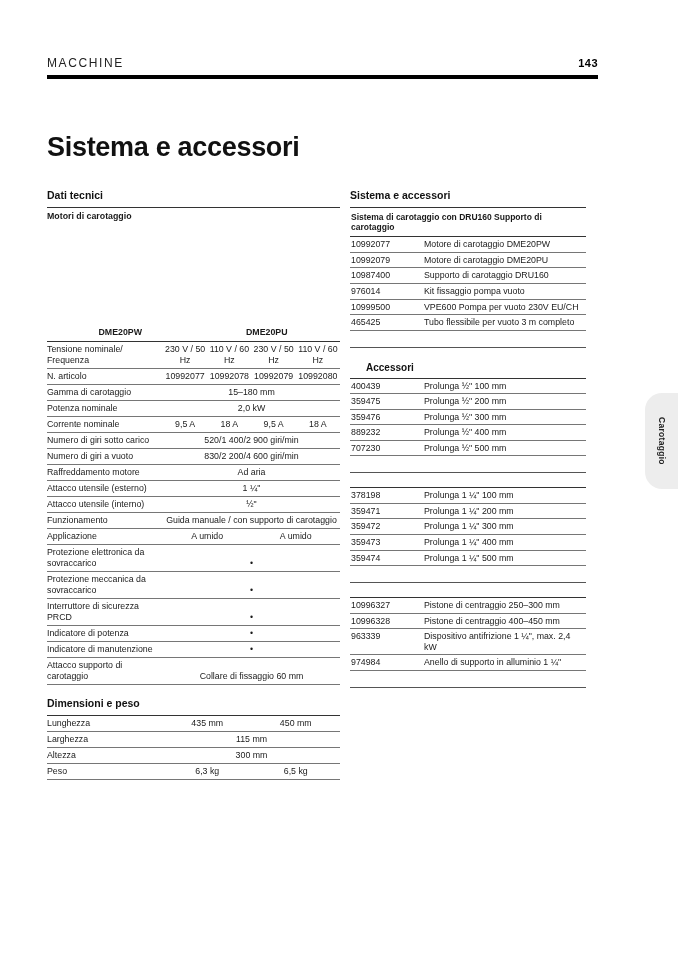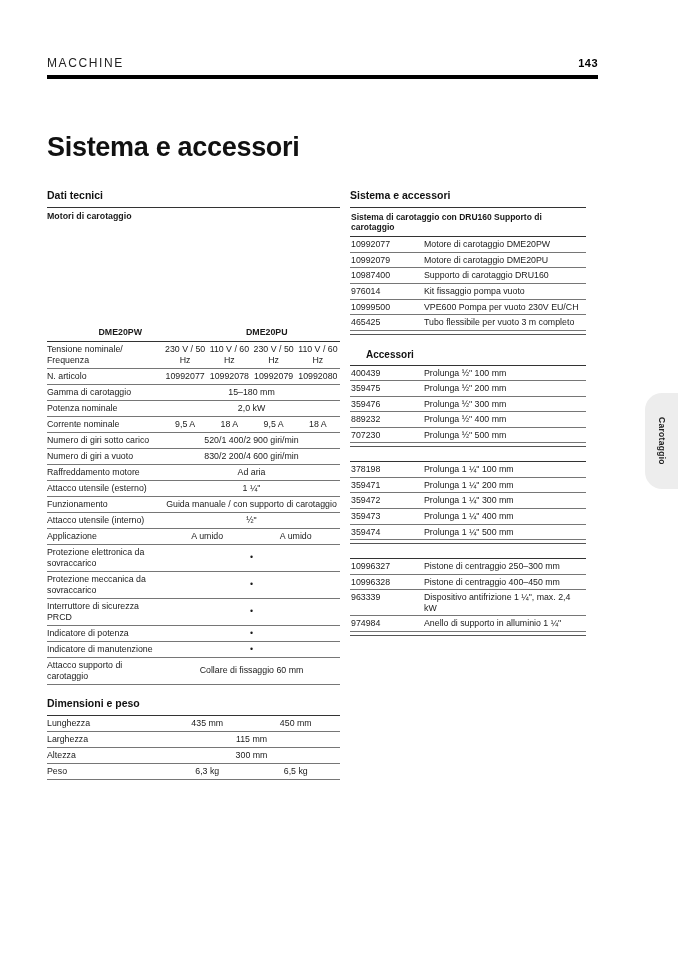--- a/index.html
+++ b/index.html
@@ -14,28 +14,28 @@
   .cols{display:flex;gap:10px;margin-top:26px;align-items:flex-start;}
   .col-left{width:293px;flex:0 0 293px;}
   .col-right{width:236px;flex:0 0 236px;}
   h2{font-size:10.5px;font-weight:bold;margin:0 0 6px 0;color:#111;}
   h3.subsec{font-size:10px;font-weight:bold;margin:10px 0 5px 16px;color:#111;}
   
   .spec{border-top:1px solid #333;font-size:8.8px;line-height:1.25;}
   .spec-head{display:flex;border-bottom:1px solid #333;padding:3px 0;font-weight:bold;flex-direction:column;}
   .srow{display:flex;border-bottom:1px solid #767676;padding:2px 0;}
   .lab{width:116px;flex:0 0 116px;padding-right:3px;box-sizing:border-box;}
-  .vals{flex:1;display:flex;flex-wrap:wrap;align-items:center;}
+  .vals{flex:1;display:flex;flex-wrap:wrap;align-items:flex-end;}
   .v{text-align:center;box-sizing:border-box;}
   .c4{width:25%;}
   .c2{width:50%;}
   .c1{width:100%;}
   .dimwrap{margin-top:12px;}
   
-  .rgroup{border-top:1px solid #333;border-bottom:1px solid #555;padding-bottom:3px;margin-bottom:14px;font-size:8.8px;line-height:1.2;}
+  .rgroup{border-top:1px solid #333;border-bottom:1px solid #555;padding-bottom:16px;margin-bottom:14px;font-size:8.8px;line-height:1.2;}
   .ghead{font-weight:bold;font-size:8.5px;padding:4px 1px;border-bottom:1px solid #333;}
   .gitem{display:flex;padding:2px 1px;border-bottom:1px solid #767676;}
   .code{width:73px;flex:0 0 73px;}
   .desc{flex:1;}
   
   .side-tab{position:absolute;right:0;top:393px;width:33px;height:96px;background:#ededed;
     border-radius:17px 0 0 17px;display:flex;align-items:center;justify-content:center;}
   .side-tab span{writing-mode:vertical-rl;font-size:8.5px;font-weight:bold;color:#222;letter-spacing:.3px;}
 </style>
 </head>
@@ -123,29 +123,29 @@
                   <span class="v c1">Ad aria</span>
                 </div>
   </div>
               <div class="srow">
     <span class="lab">Attacco utensile (esterno)</span>
     <div class="vals">
                   <span class="v c1">1 ¼"</span>
                 </div>
   </div>
               <div class="srow">
+    <span class="lab">Attacco utensile (interno)</span>
+    <div class="vals">
+                  <span class="v c1">½"</span>
+                </div>
+  </div>
+              <div class="srow">
     <span class="lab">Funzionamento</span>
     <div class="vals">
                   <span class="v c1">Guida manuale / con supporto di carotaggio</span>
-                </div>
-  </div>
-              <div class="srow">
-    <span class="lab">Attacco utensile (interno)</span>
-    <div class="vals">
-                  <span class="v c1">½"</span>
                 </div>
   </div>
               <div class="srow">
     <span class="lab">Applicazione</span>
     <div class="vals">
                   <span class="v c2">A umido</span>
                   <span class="v c2">A umido</span>
                 </div>
   </div>
               <div class="srow">

